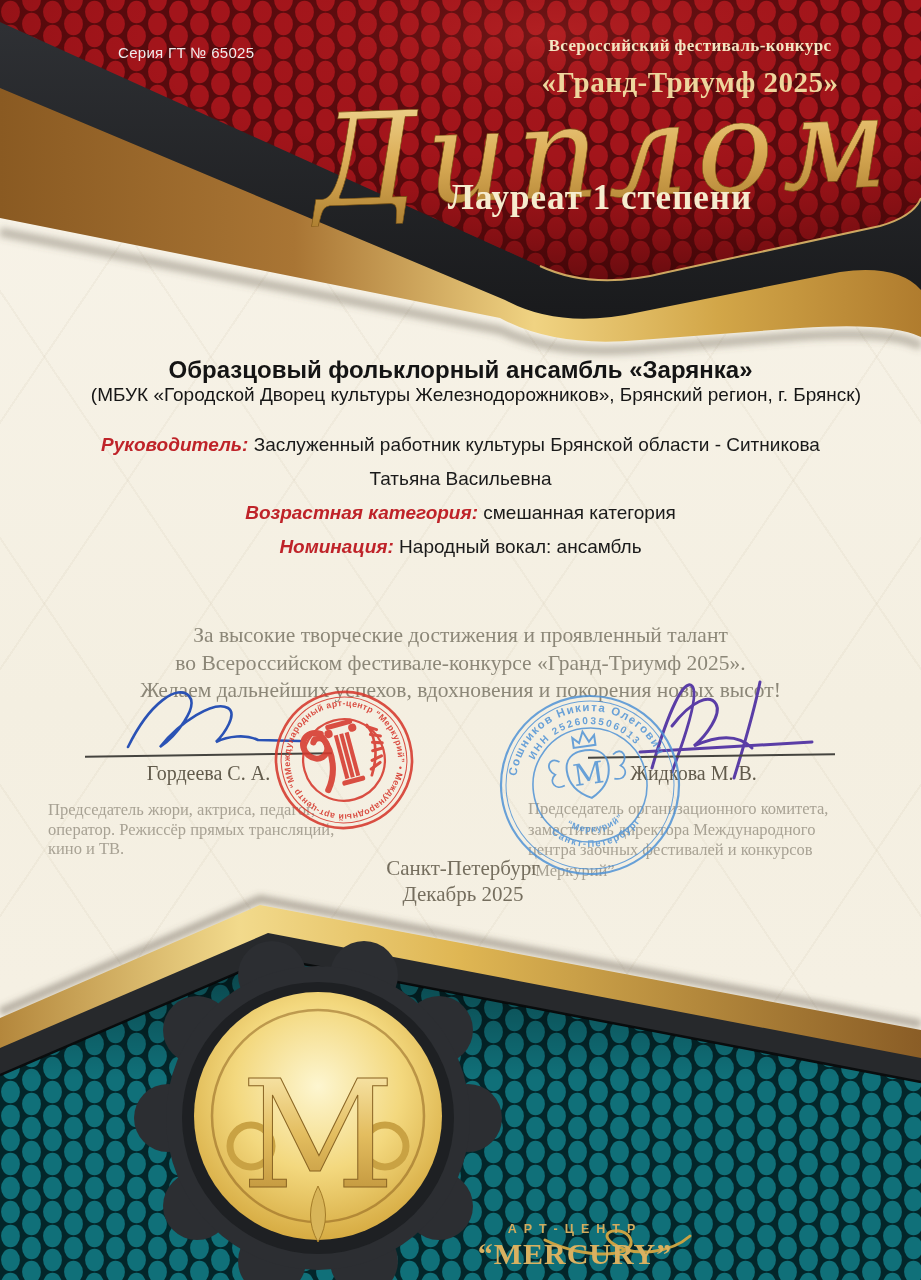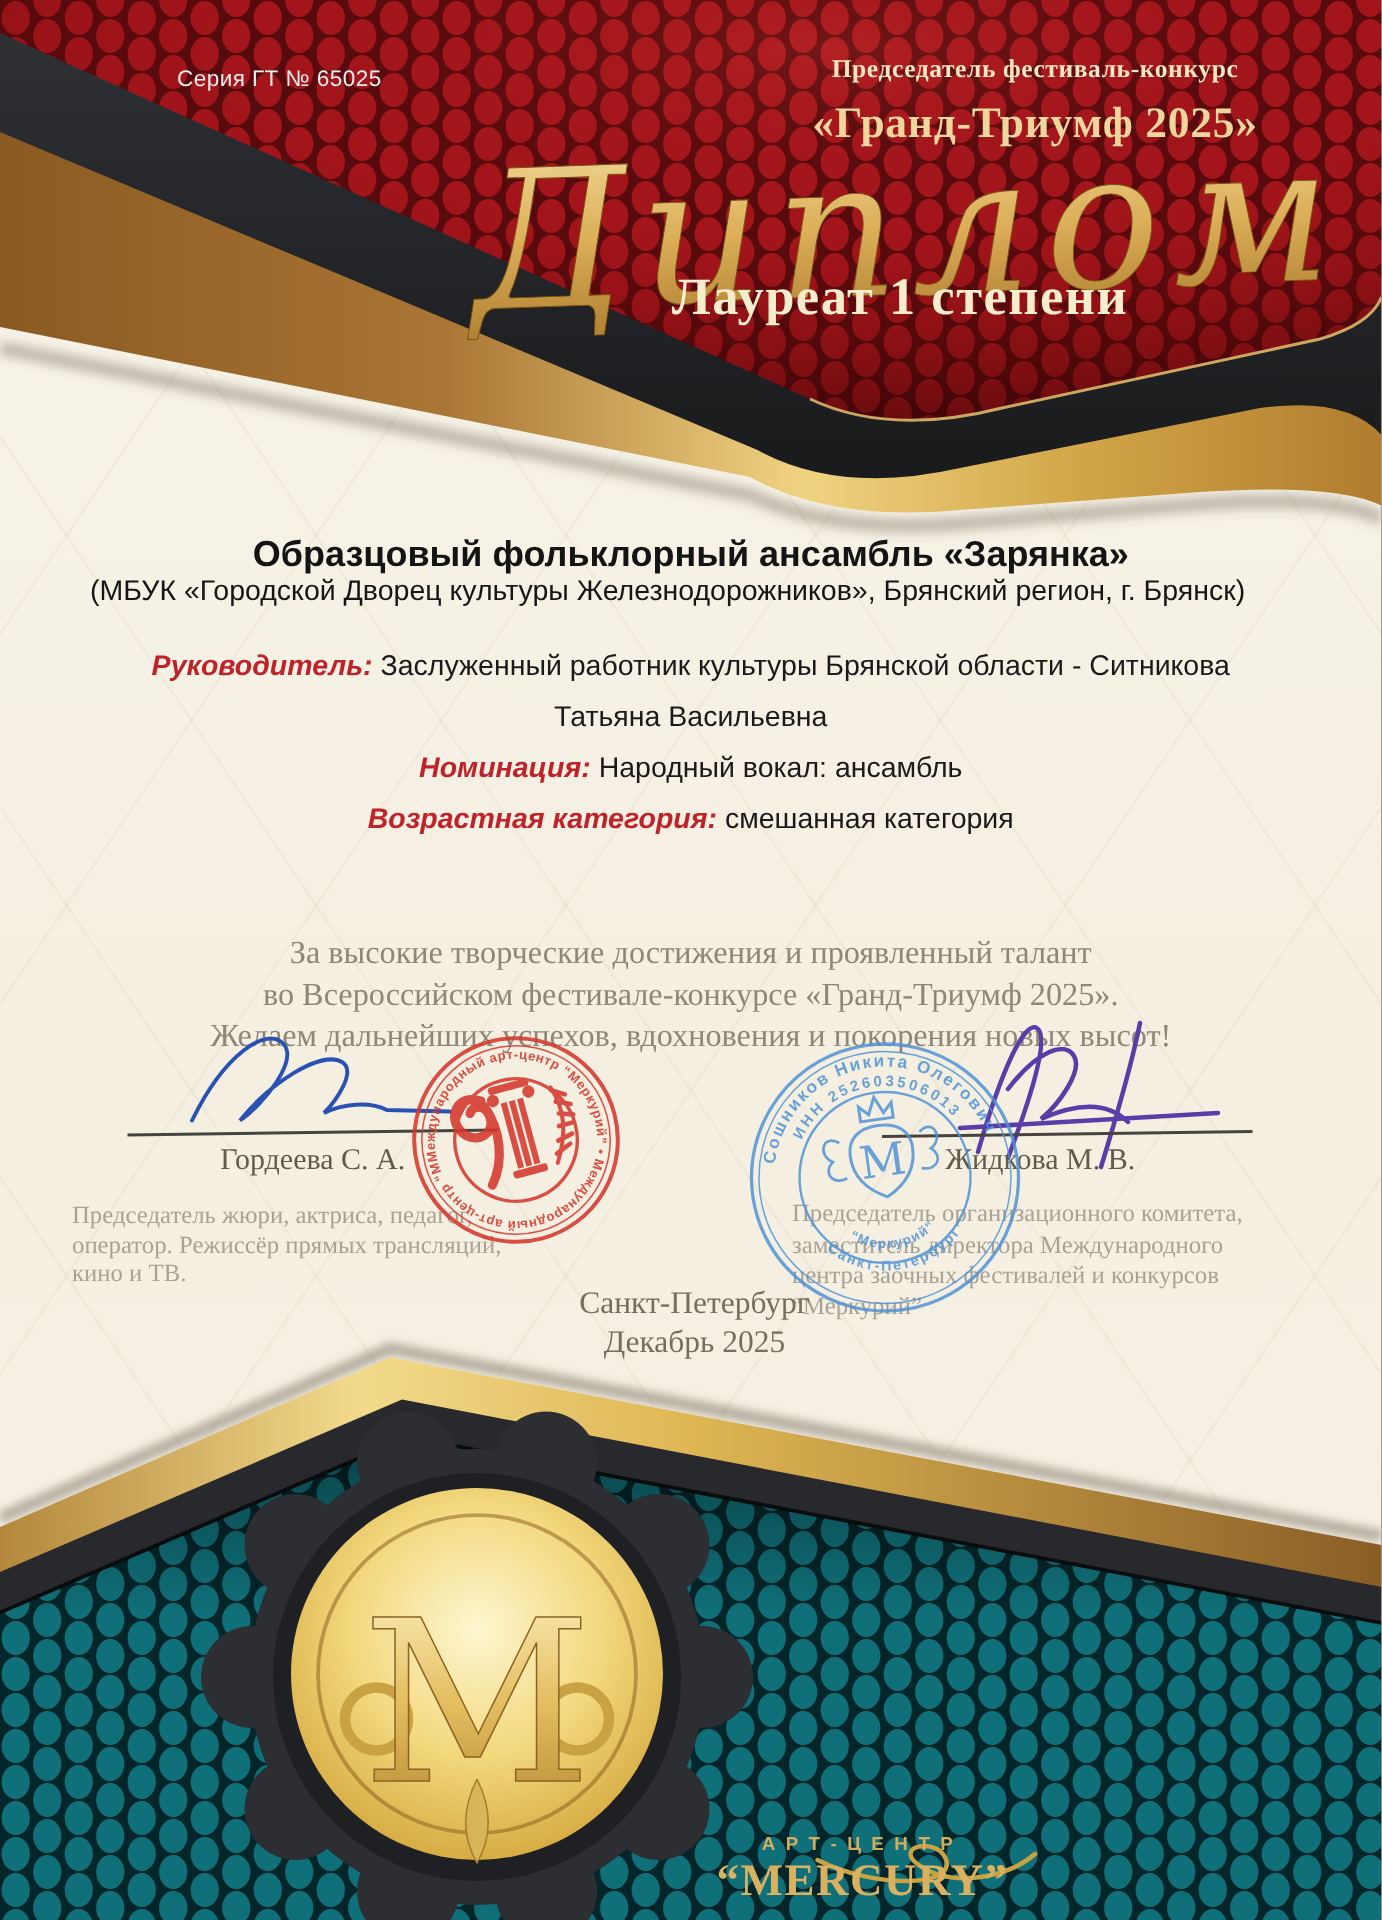--- a/index.html
+++ b/index.html
@@ -16,21 +16,21 @@
   
   .serial{left:118px;top:44px;font-size:15px;color:#efecec;letter-spacing:.3px;}
   .fest{left:480px;top:36px;width:420px;text-align:center;color:#f4e6c2;
         font-family:"Liberation Serif",serif;font-weight:bold;}
   .fest .l1{font-size:17px;letter-spacing:.4px;}
   .fest .l2{font-size:29px;color:#eed69d;margin-top:10px;letter-spacing:.5px;}
   .award{left:320px;top:178px;width:560px;text-align:center;font-family:"Liberation Serif",serif;
          font-size:35px;font-weight:600;color:#f6ecce;letter-spacing:1px;}
   
   .rname{left:80px;top:356px;width:761px;text-align:center;font-size:24px;font-weight:bold;color:#141414;}
-  .raff{left:60px;top:384px;width:801px;text-align:left;font-size:19px;color:#161616;}
+  .raff{left:60px;top:384px;width:801px;text-align:right;font-size:19px;color:#161616;}
   
   .details{left:100px;top:428px;width:721px;text-align:center;font-size:19px;color:#1a1a1a;line-height:34px;}
   .dlabel{color:#bf2329;font-weight:bold;font-style:italic;}
   
   .citation{left:40px;top:622px;width:841px;text-align:center;font-family:"Liberation Serif",serif;
             font-size:21.5px;color:#8c8778;line-height:27.5px;}
   
   .sigline{border-top:2px solid #45443f;height:0;}
   .signame{font-family:"Liberation Serif",serif;font-size:20px;color:#625b4c;text-align:center;}
   .sigcap{font-family:"Liberation Serif",serif;font-size:16.5px;color:#a8a294;text-align:left;line-height:19.5px;}
@@ -86,32 +86,32 @@
     <path d="M0,0 H921 V337 Q890,322 800,328 L640,340 Q555,348 500,318 L0,218 Z" fill="url(#goldBandT)"></path>
     <path d="M0,0 H921 V290 Q898,264 840,272 L640,312 Q560,330 505,300 L0,88 Z" fill="url(#blackBandT)"></path>
     <path d="M0,0 H921 V198 Q914,216 880,226 L668,272 Q593,291 540,266 L0,22 Z" fill="url(#hexRed)"></path>
     <path d="M0,0 H921 V198 Q914,216 880,226 L668,272 Q593,291 540,266 L0,22 Z" fill="url(#redVig)"></path>
     <path d="M540,266 Q593,291 668,272 L880,226 Q914,216 921,198" fill="none" stroke="#dcb768" stroke-width="2" opacity="0.9"></path>
     <text x="605" y="196" text-anchor="middle" transform="rotate(-2 605 160)" font-family="DejaVu Serif, serif" font-style="italic" font-size="128" letter-spacing="8" fill="url(#gTxt)" stroke="#7a5314" stroke-width="0.6">Диплом</text>
   </svg>
 
   <div class="abs serial">Серия ГТ № 65025</div>
   <div class="abs fest">
-    <div class="l1">Председатель фестиваль-конкурс</div>
+    <div class="l1">Всероссийский фестиваль-конкурс</div>
     <div class="l2">«Гранд-Триумф 2025»</div>
   </div>
   <div class="abs award">Лауреат 1 степени</div>
 
   <div class="abs rname">Образцовый фольклорный ансамбль «Зарянка»</div>
   <div class="abs raff">(МБУК «Городской Дворец культуры Железнодорожников», Брянский регион, г. Брянск)</div>
 
   <div class="abs details">
     <div><span class="dlabel">Руководитель:</span><span> Заслуженный работник культуры Брянской области - Ситникова Татьяна Васильевна</span></div>
+    <div><span class="dlabel">Возрастная категория:</span><span> смешанная категория</span></div>
     <div><span class="dlabel">Номинация:</span><span> Народный вокал: ансамбль</span></div>
-    <div><span class="dlabel">Возрастная категория:</span><span> смешанная категория</span></div>
   </div>
 
   <div class="abs citation">
     <div>За высокие творческие достижения и проявленный талант</div>
     <div>во Всероссийском фестивале-конкурсе «Гранд-Триумф 2025».</div>
     <div>Желаем дальнейших успехов, вдохновения и покорения новых высот!</div>
   </div>
 
   <svg class="abs" style="left:95px;top:682px" width="250" height="80" viewBox="0 0 250 80">
     <path d="M33,65 C55,20 83,2 94,14 C104,25 81,54 65,65 C85,40 119,18 133,26 C143,32 129,52 121,60 C133,54 151,52 163,58 L205,59" fill="none" stroke="#2a52b5" stroke-width="2.6" stroke-linecap="round"></path>

